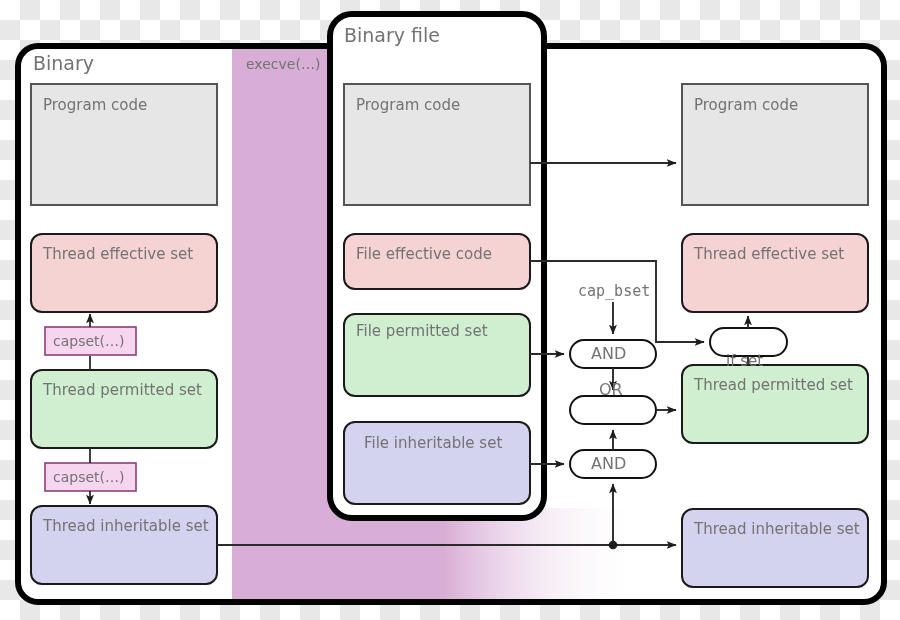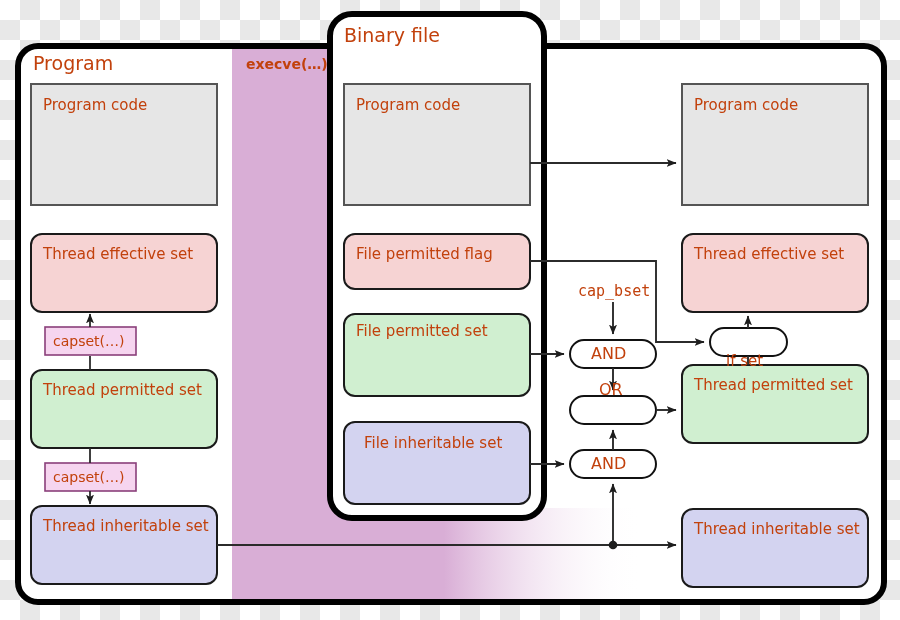--- a/index.html
+++ b/index.html
@@ -8,21 +8,21 @@
     font-family:"DejaVu Sans","Liberation Sans",sans-serif;
     background-color:#ffffff;
     background-image:
       linear-gradient(45deg,#e8e8e8 25%,transparent 25%,transparent 75%,#e8e8e8 75%),
       linear-gradient(45deg,#e8e8e8 25%,transparent 25%,transparent 75%,#e8e8e8 75%);
     background-size:40px 40px;
     background-position:0 0,20px 20px;
   }
   #stage{position:relative;width:900px;height:620px;}
   svg#canvas{position:absolute;left:0;top:0;width:900px;height:620px;}
-  .lbl{position:absolute;white-space:nowrap;color:#c2410c;font-size:15px;line-height:1;}
+  .lbl{position:absolute;white-space:nowrap;color:#737373;font-size:15px;line-height:1;}
 </style>
 </head>
 <body>
 
 <div id="stage">
 
   <svg id="canvas" viewBox="0 0 900 620">
     <defs>
       <marker id="ah" markerWidth="11" markerHeight="11" refX="9.4" refY="4" orient="auto" markerUnits="userSpaceOnUse">
         <path d="M0,0 L10,4 L0,8 L2.3,4 Z" fill="#1d1d1d"></path>
@@ -136,34 +136,34 @@
 
       <path d="M748,356 L748,365"></path>
 
       <path d="M217,545 L676,545" marker-end="url(#ah)"></path>
 
       <path d="M613,545 L613,484" marker-end="url(#ah)"></path>
     </g>
     <circle cx="613" cy="545" r="4.3" fill="#1d1d1d"></circle>
   </svg>
 
-  <div class="lbl" style="left:33px;top:54px;font-size:19px;">Program</div>
+  <div class="lbl" style="left:33px;top:54px;font-size:19px;">Binary</div>
   <div class="lbl" style="left:344px;top:26px;font-size:19px;">Binary file</div>
-  <div class="lbl" style="left:246px;top:57px;font-size:14px;font-weight:bold;">execve(…)</div>
+  <div class="lbl" style="left:246px;top:57px;font-size:14px;">execve(…)</div>
 
   <div class="lbl" style="left:43px;top:98px;">Program code</div>
   <div class="lbl" style="left:43px;top:247px;">Thread effective set</div>
   <div class="lbl" style="left:43px;top:383px;">Thread permitted set</div>
   <div class="lbl" style="left:43px;top:519px;">Thread inheritable set</div>
 
   <div class="lbl" style="left:53px;top:334px;font-size:14px;">capset(…)</div>
   <div class="lbl" style="left:53px;top:470px;font-size:14px;">capset(…)</div>
 
   <div class="lbl" style="left:356px;top:98px;">Program code</div>
-  <div class="lbl" style="left:356px;top:247px;">File permitted flag</div>
+  <div class="lbl" style="left:356px;top:247px;">File effective code</div>
   <div class="lbl" style="left:356px;top:324px;">File permitted set</div>
   <div class="lbl" style="left:364px;top:436px;">File inheritable set</div>
 
   <div class="lbl" style="left:694px;top:98px;">Program code</div>
   <div class="lbl" style="left:694px;top:247px;">Thread effective set</div>
   <div class="lbl" style="left:694px;top:378px;">Thread permitted set</div>
   <div class="lbl" style="left:694px;top:522px;">Thread inheritable set</div>
 
   <div class="lbl" style="left:578px;top:284px;font-size:15px;font-family:'DejaVu Sans Mono','Liberation Mono',monospace;text-align:right;">cap_bset</div>
 

